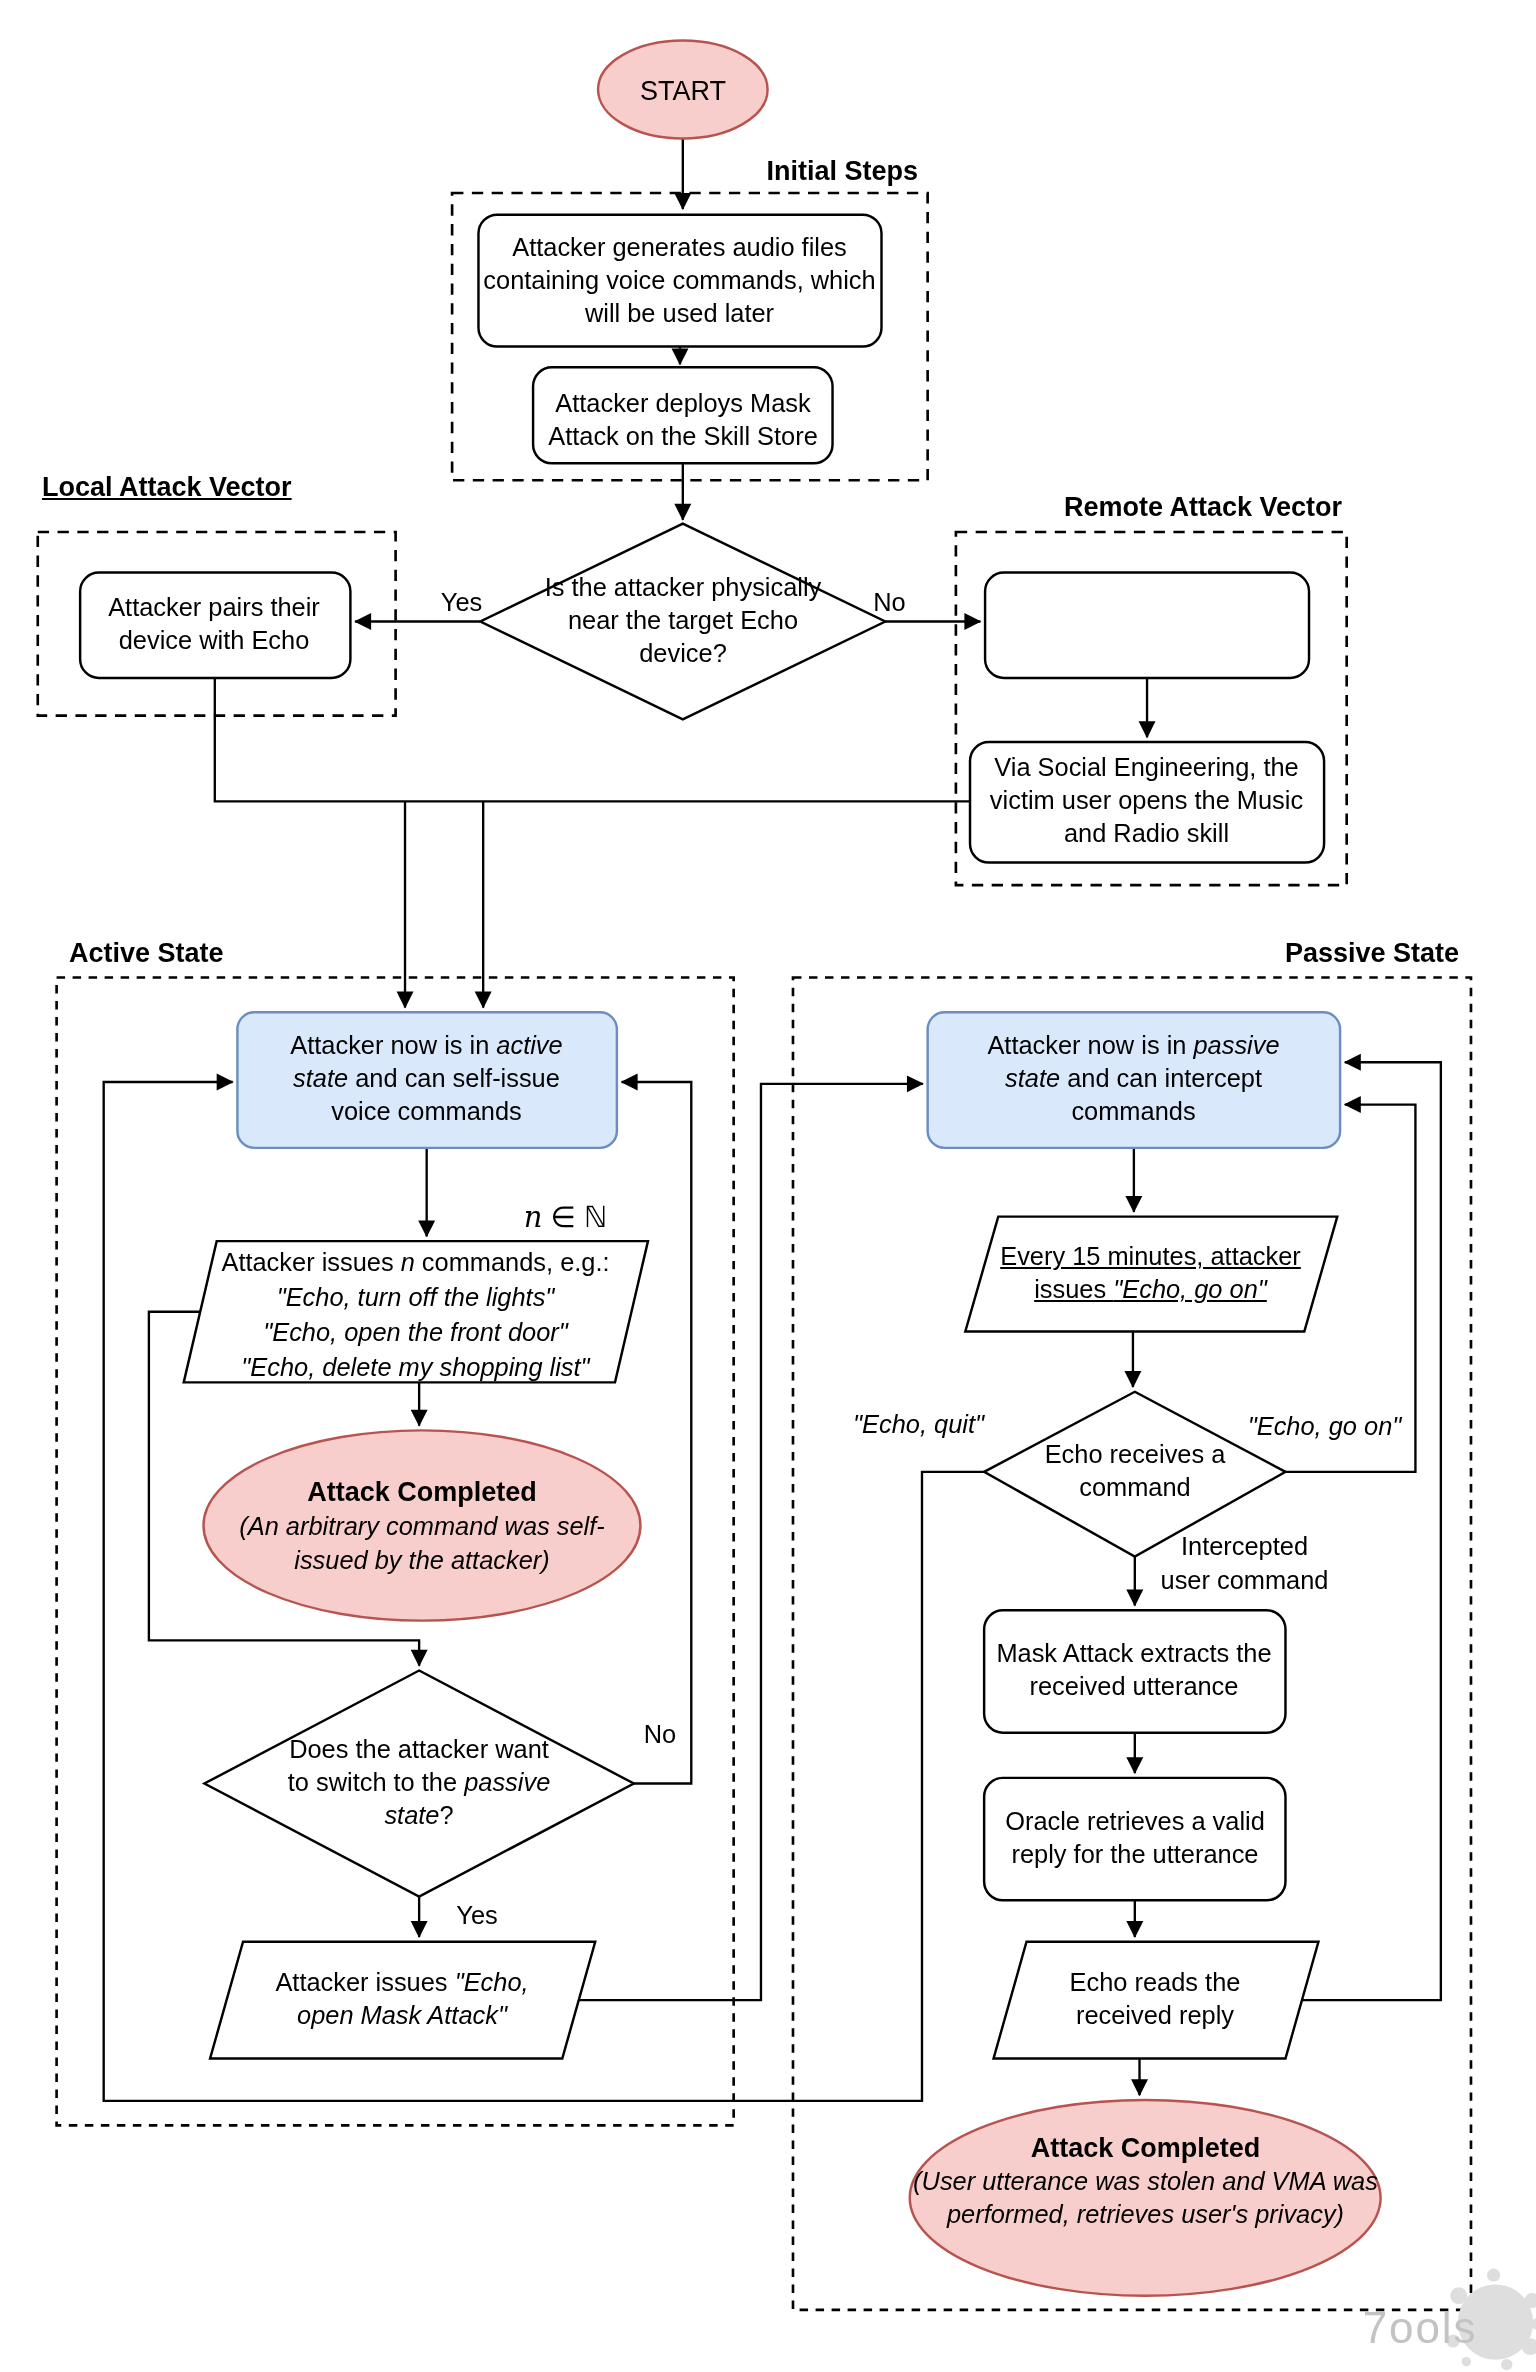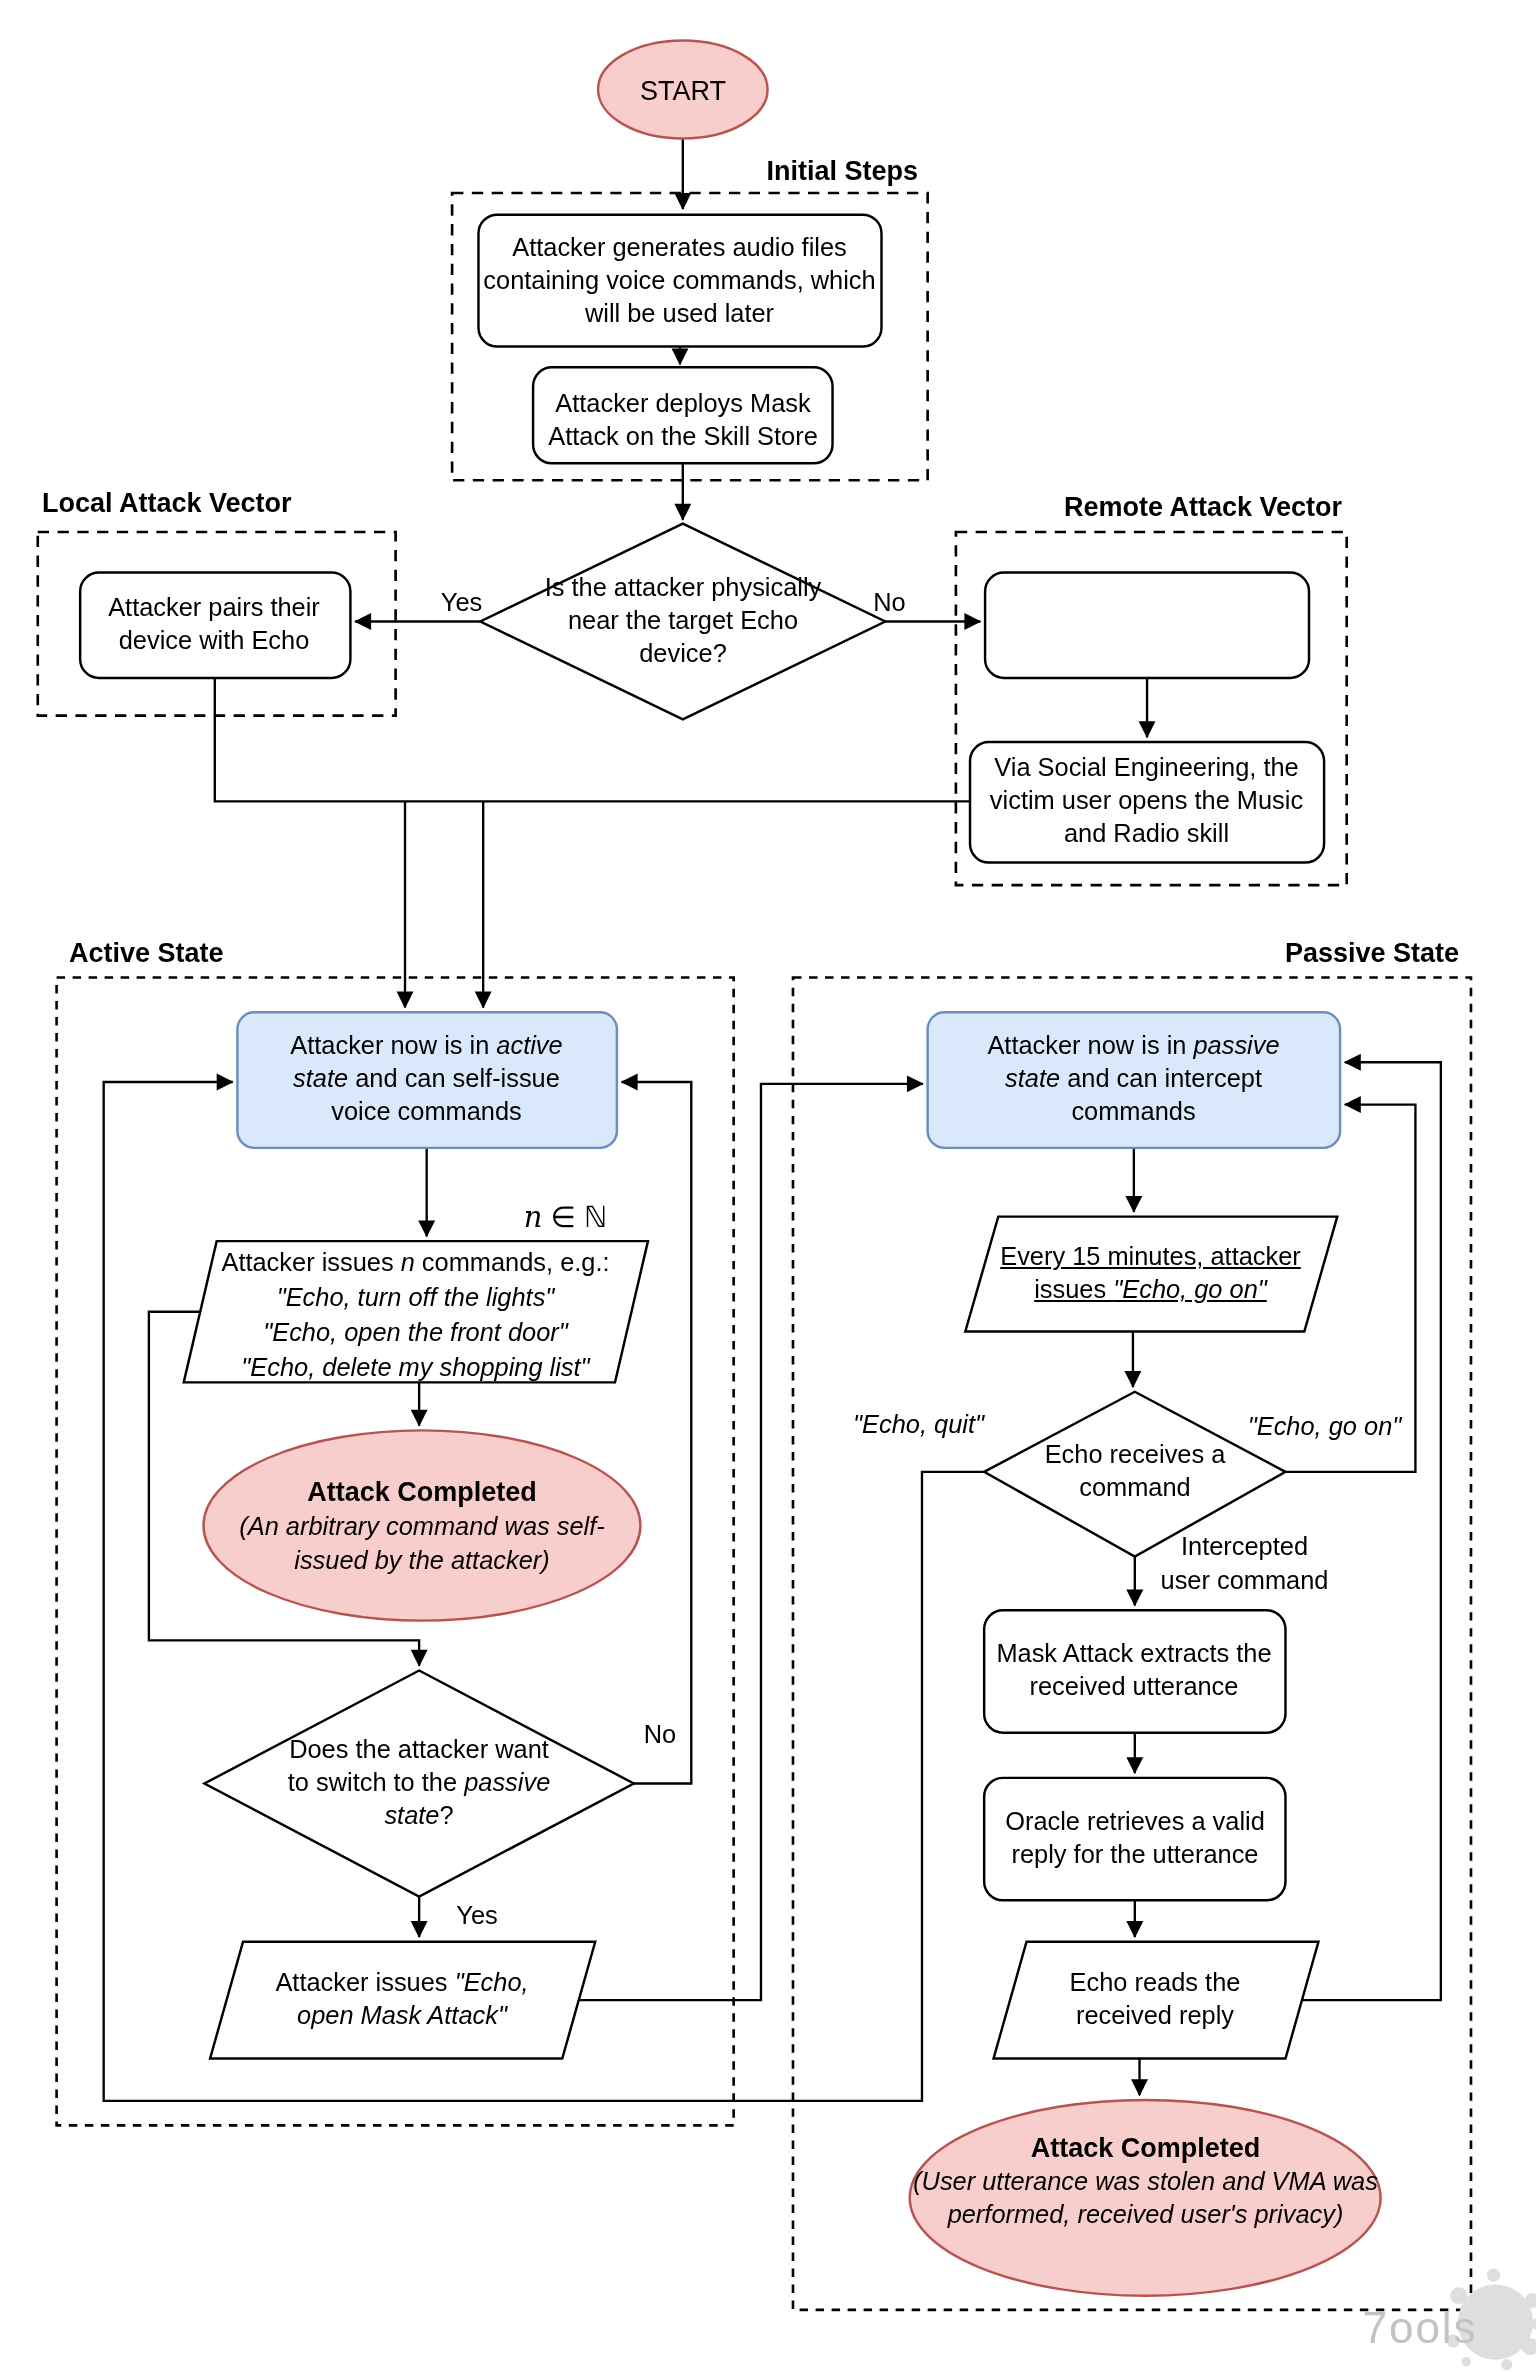--- a/index.html
+++ b/index.html
@@ -102,21 +102,21 @@
 <div class="lbl big" style="left:617px;top:75px;width:132px;">START</div>
 
 <div class="lbl sec right" style="left:636px;top:156px;width:282px;">Initial Steps</div>
 <div class="lbl" style="left:482px;top:231px;width:395px;">Attacker generates audio files containing voice commands, which will be used later</div>
 <div class="lbl" style="left:537px;top:387px;width:292px;">Attacker deploys Mask Attack on the Skill Store</div>
 
 <div class="lbl" style="left:523px;top:571px;width:320px;">Is the attacker physically near the target Echo device?</div>
 <div class="lbl" style="left:435px;top:586px;width:53px;">Yes</div>
 <div class="lbl" style="left:864px;top:586px;width:51px;">No</div>
 
-<div class="lbl sec left" style="left:42px;top:488px;width:311px;">Local Attack Vector</div>
+<div class="lbl sec left" style="left:42px;top:472px;width:311px;text-decoration:underline;">Local Attack Vector</div>
 <div class="lbl" style="left:73px;top:591px;width:282px;">Attacker pairs their device with Echo</div>
 
 <div class="lbl sec right" style="left:1031px;top:492px;width:311px;">Remote Attack Vector</div>
 <div class="lbl" style="left:977px;top:751px;width:339px;">Via Social Engineering, the victim user opens the Music and Radio skill</div>
 
 <div class="lbl sec left" style="left:69px;top:938px;width:245px;">Active State</div>
 <div class="lbl sec right" style="left:1177px;top:938px;width:282px;">Passive State</div>
 
 <div class="lbl" style="left:271px;top:1029px;width:311px;">
   <span>Attacker now is in </span><span class="i">active state</span><span> and can self-issue voice commands</span>
@@ -165,19 +165,19 @@
   <div>Intercepted</div>
   <div>user command</div>
 </div>
 
 <div class="lbl" style="left:993px;top:1637px;width:282px;">Mask Attack extracts the received utterance</div>
 <div class="lbl" style="left:989px;top:1805px;width:292px;">Oracle retrieves a valid reply for the utterance</div>
 <div class="lbl" style="left:1042px;top:1966px;width:226px;">Echo reads the received reply</div>
 
 <div class="lbl" style="left:910px;top:2132px;width:471px;line-height:33px;">
   <div class="b big">Attack Completed</div>
-  <div class="i">(User utterance was stolen and VMA was performed, received user's privacy)</div>
+  <div class="i">(User utterance was stolen and VMA was performed, retrieves user's privacy)</div>
 </div>
 
 <div class="wm" style="left:1307px;top:2303px;width:226px;">7ools</div>
 
 </div>
 
 
 </body></html>

